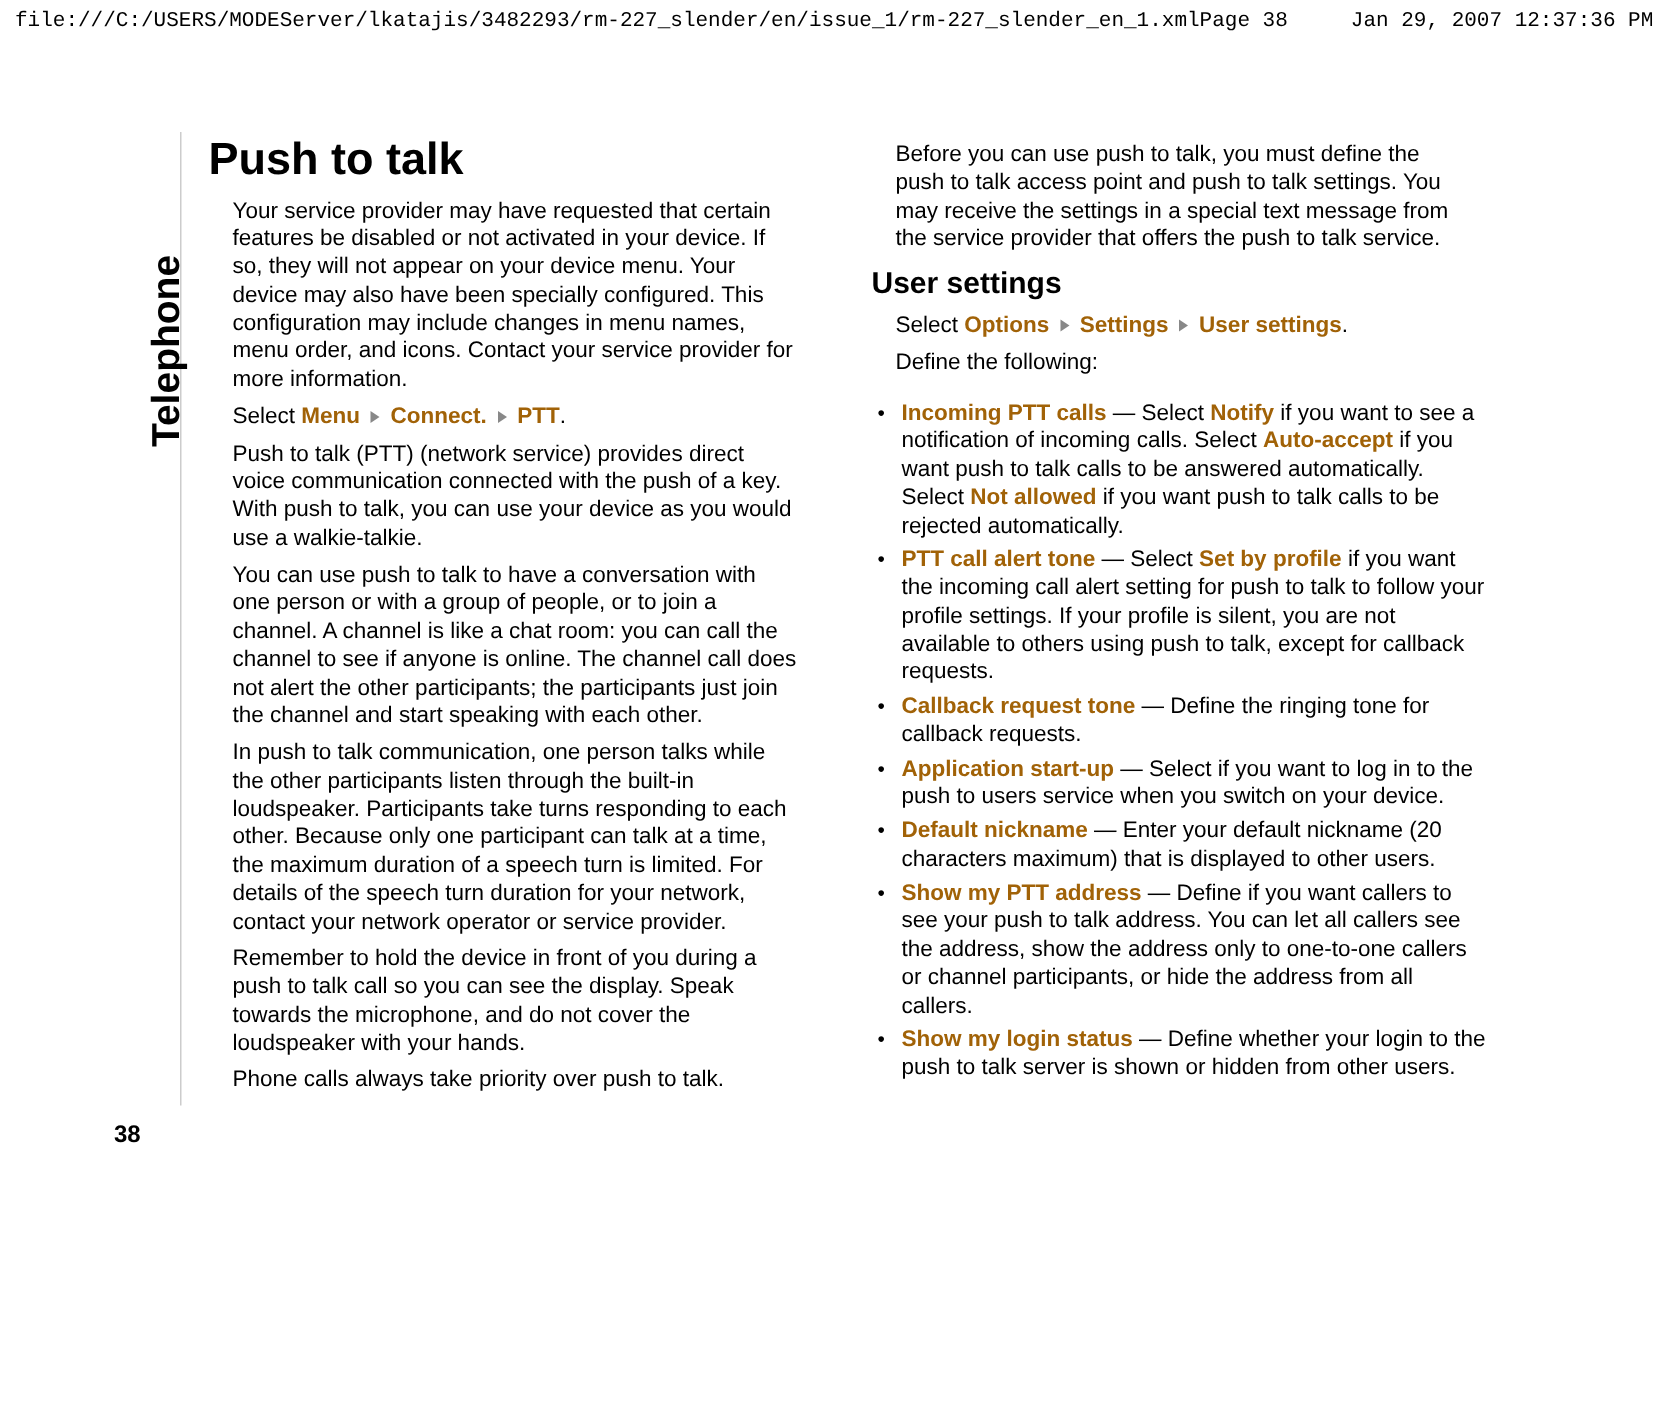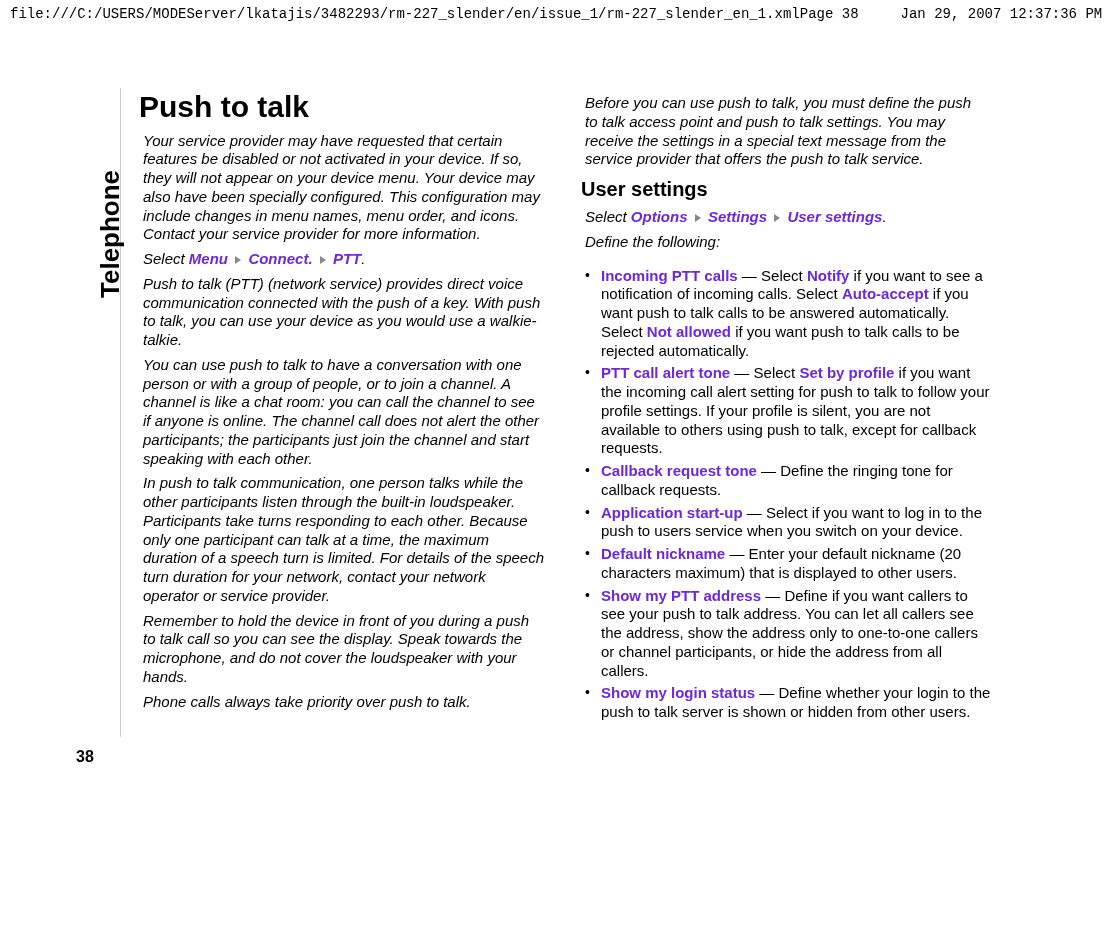--- a/index.html
+++ b/index.html
@@ -60,22 +60,22 @@
   h1 {
     font-size: 30px;
     margin: 0 0 4px 0;
     font-weight: bold;
   }
   h2 {
     font-size: 20px;
     margin: 8px 0 2px 0;
     font-weight: bold;
   }
-  p { margin: 6px 4px; font-style: italic; }
-  .menu { color: #6d28d9; font-weight: bold; }
+  p { margin: 6px 16px; }
+  .menu { color: #a16207; font-weight: bold; }
   .chev {
     display: inline-block;
     width: 0; height: 0;
     border-top: 4px solid transparent;
     border-bottom: 4px solid transparent;
     border-left: 6px solid #888;
     margin: 0 3px;
     vertical-align: middle;
   }
   ul.bullets {

